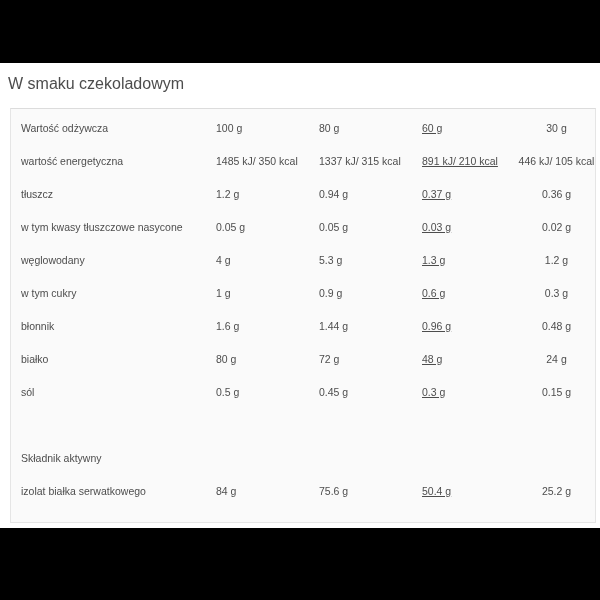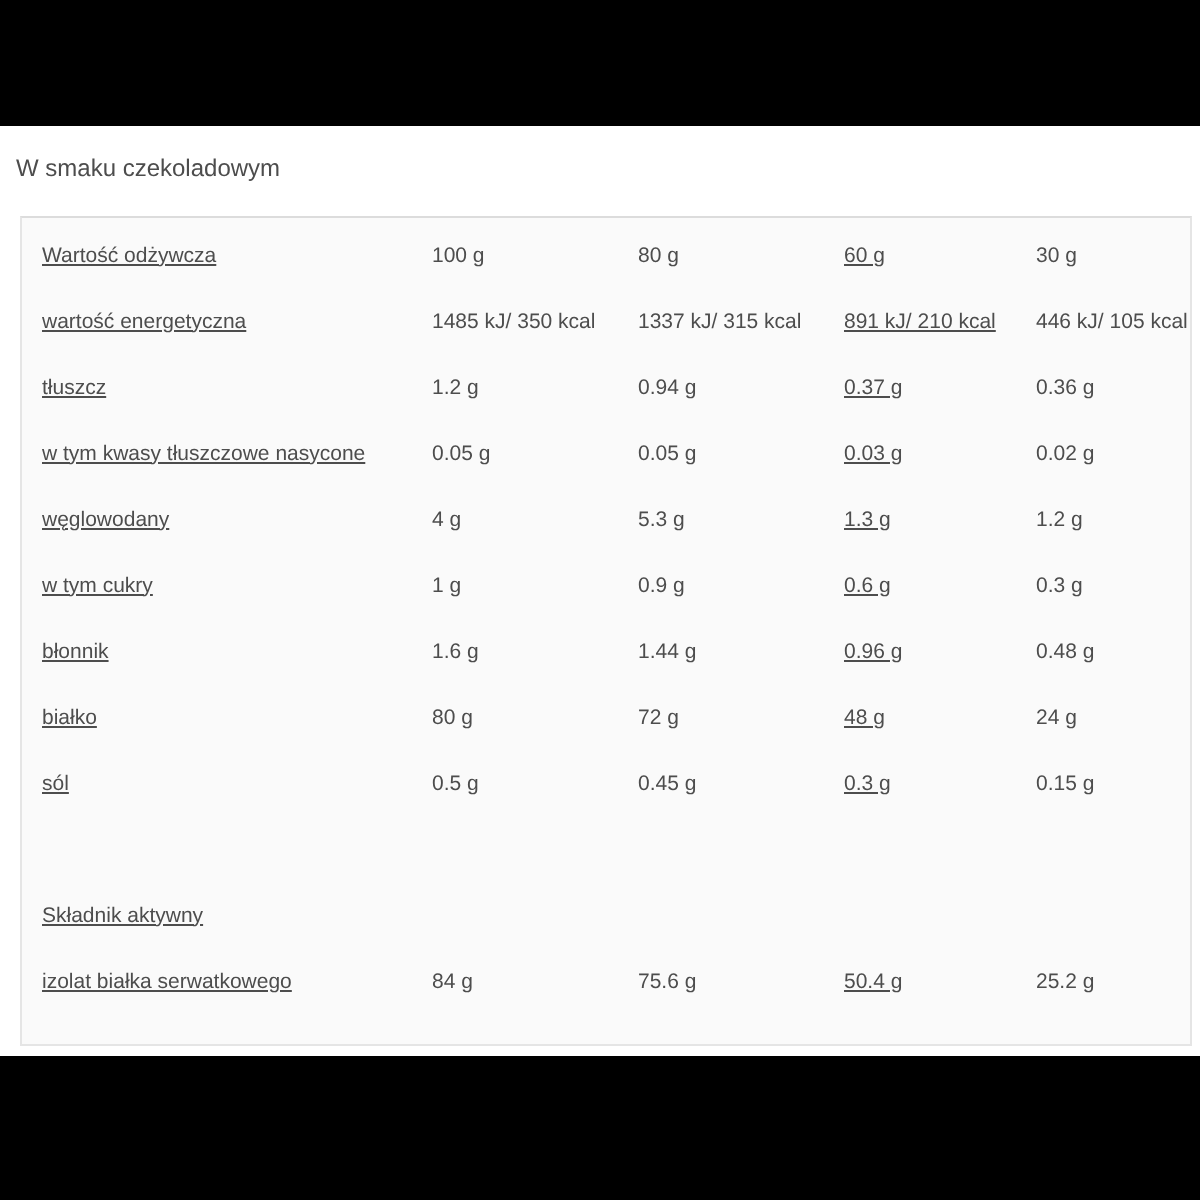--- a/index.html
+++ b/index.html
@@ -20,21 +20,21 @@
     width: 600px;
     background: var(--bar-color, #000000);
   }
   .bar-top { top: 0; height: 63px; }
   .bar-bottom { top: 528px; height: 72px; }
 
   .heading {
     position: absolute;
     left: 8px;
     top: 77px;
-    font-size: 12px;
+    font-size: 16px;
     line-height: 14px;
     color: var(--text-color, #4d4d4d);
     white-space: nowrap;
   }
 
   .nutrition-table {
     position: absolute;
     left: 10px;
     top: 108px;
     width: 586px;
@@ -51,25 +51,25 @@
     align-items: center;
     height: 33px;
     font-size: 10.5px;
     color: var(--text-color, #4d4d4d);
   }
   .tcell {
     box-sizing: border-box;
     white-space: nowrap;
     overflow: hidden;
   }
-  .c0 { width: 205px; padding-left: 10px; text-decoration: underline; }
+  .c0 { width: 205px; padding-left: 10px; }
   .c1 { width: 103px; }
   .c2 { width: 103px; }
   .c3 { width: 96px; text-decoration: underline; }
-  .c4 { flex: 1; }
+  .c4 { flex: 1; text-align: center; }
 </style>
 </head>
 <body style="--bar-color: #000000; --table-bg: #fafafa; --table-border: #e5e5e5; --text-color: #4d4d4d;">
 
 <div class="bar bar-top"></div>
 
 <div class="heading">W smaku czekoladowym</div>
 
 <div class="nutrition-table">
     <div class="trow">

